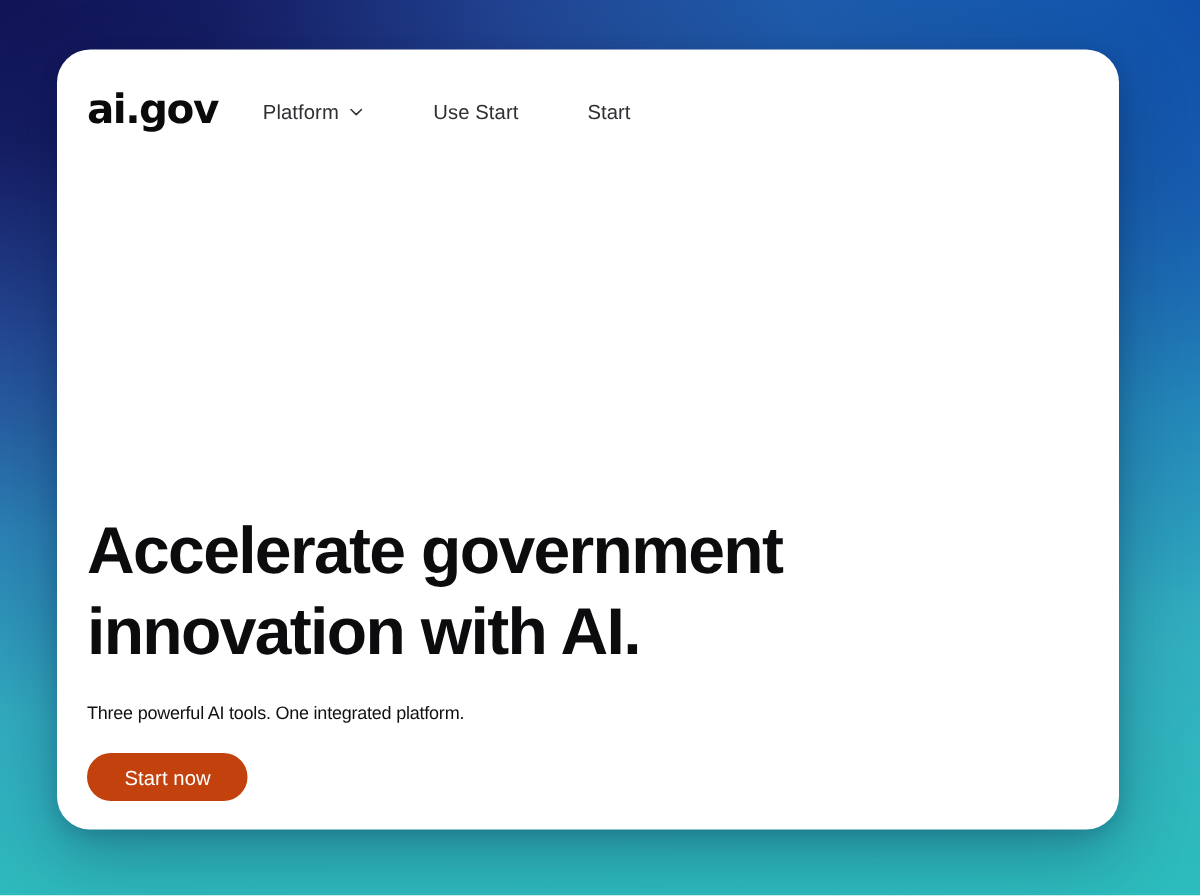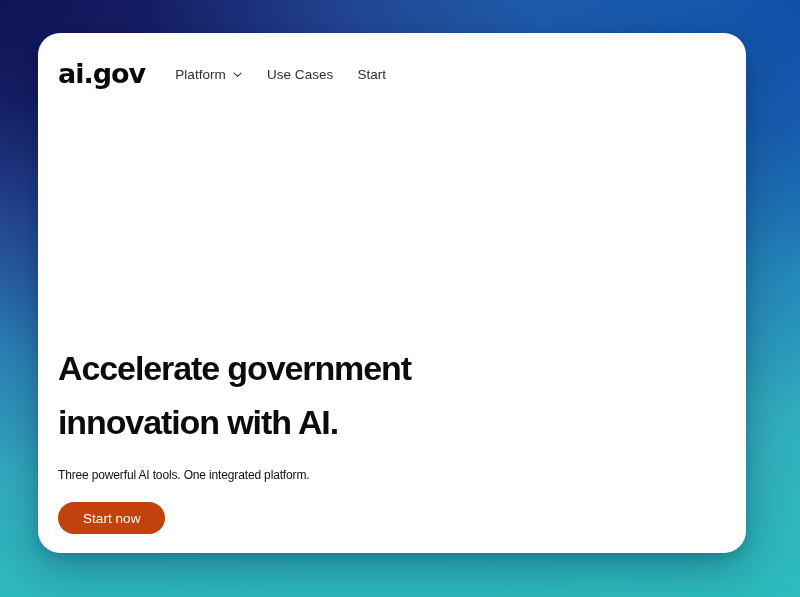--- a/index.html
+++ b/index.html
@@ -71,21 +71,21 @@
     color:#0a0a0a;
     line-height:1;
     white-space:nowrap;
     margin-right:30px;
     user-select:none;
   }
 
   .nav {
     display:flex;
     align-items:center;
-    gap:24px;
+    gap:46px;
     padding-top:2px;
   }
 
   .nav-item {
     display:flex;
     align-items:center;
     gap:6px;
     font-size:13.5px;
     font-weight:400;
     color:#2f2f33;
@@ -99,21 +99,21 @@
 
   
   .hero {
     position:absolute;
     left:20px;
     bottom:19px;
     right:20px;
   }
 
   .headline {
-    font-size:34px;
+    font-size:44px;
     font-weight:700;
     line-height:54px;
     letter-spacing:-1.1px;
     color:#0c0c0e;
     white-space:pre-line;
     margin-bottom:16px;
   }
 
   .subtitle {
     font-size:12px;
@@ -157,21 +157,21 @@
         <div class="nav-item">
           <span>Platform</span>
           <span class="chevron">
             <svg viewBox="0 0 12 12" fill="none" xmlns="http://www.w3.org/2000/svg" aria-hidden="true">
               <path d="M2.2 4.4 L6 8.1 L9.8 4.4" stroke="#2f2f33" stroke-width="1.1" stroke-linecap="round" stroke-linejoin="round"></path>
             </svg>
           </span>
         </div>
 
         <div class="nav-item">
-          <span>Use Cases</span>
+          <span>Use Start</span>
         </div>
 
         <div class="nav-item">
           <span>Start</span>
         </div>
 
       </nav>
     </div>
 
     <div class="hero">

